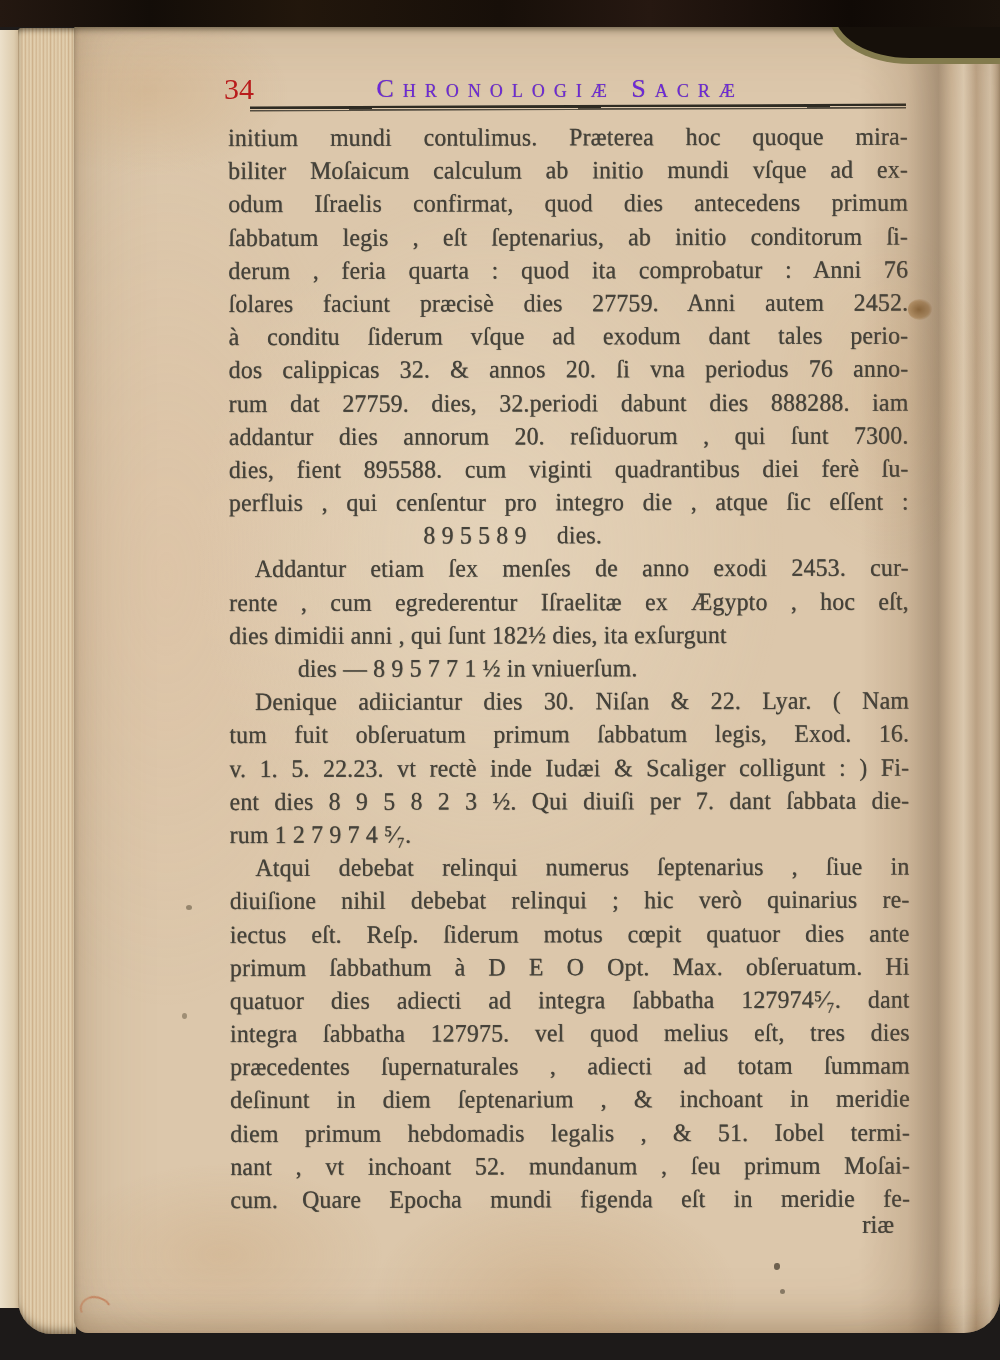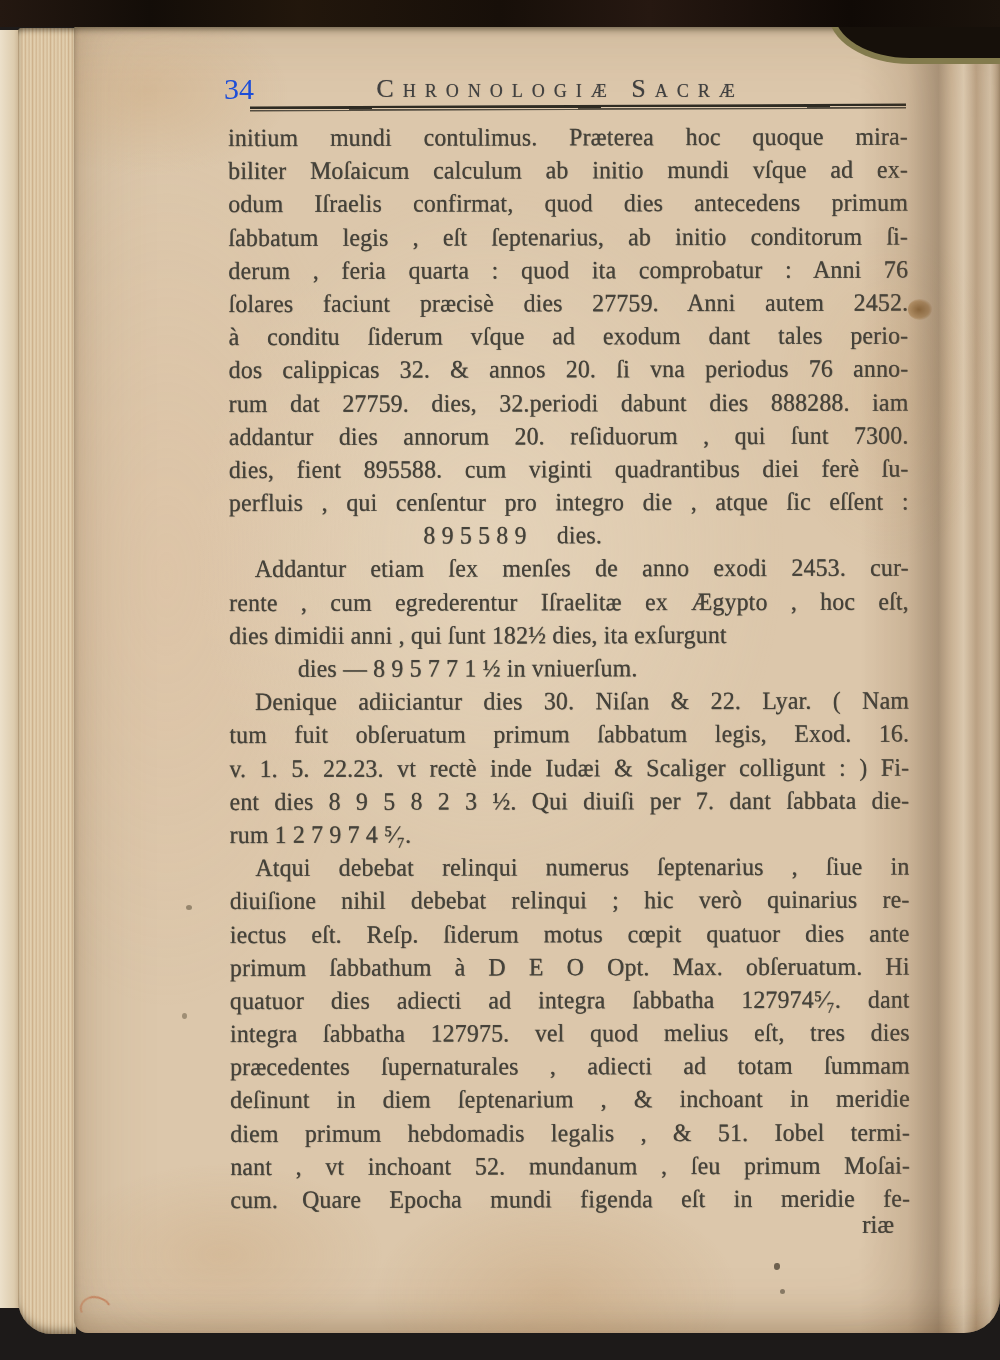--- a/index.html
+++ b/index.html
@@ -69,25 +69,25 @@
     position:absolute;top:0;right:0;width:166px;height:58px;
     background:#16100a;
     border-bottom-left-radius:76px 46px;
   }
 
   
   .header-row{
     position:absolute;left:150px;top:46px;width:688px;height:36px;
     display:flex;align-items:flex-start;color:var(--ink,#45423a);
   }
-  .pagenum{font-size:30px;line-height:32px;color:#1d4ed8;}
+  .pagenum{font-size:30px;line-height:32px;color:#b91c1c;}
   .title{
     flex:1;text-align:center;padding-right:46px;
     font-variant:small-caps;font-size:26px;line-height:32px;
-    letter-spacing:9px;color:#404040;
+    letter-spacing:9px;color:#6d28d9;
     text-shadow:.4px .3px .7px rgba(52,49,41,.55);
   }
   .rule{
     position:absolute;left:176px;top:78px;width:656px;height:5px;
     transform:rotate(-.25deg);
     background:linear-gradient(180deg,#2e2b23 0 2.6px, rgba(46,43,35,0) 2.6px 3.5px, rgba(46,43,35,.78) 3.5px 4.7px);
   }
   .textblock{
     position:absolute;left:154px;top:94px;width:714px;
     transform:rotate(-.12deg) scaleX(.952);transform-origin:0 0;

